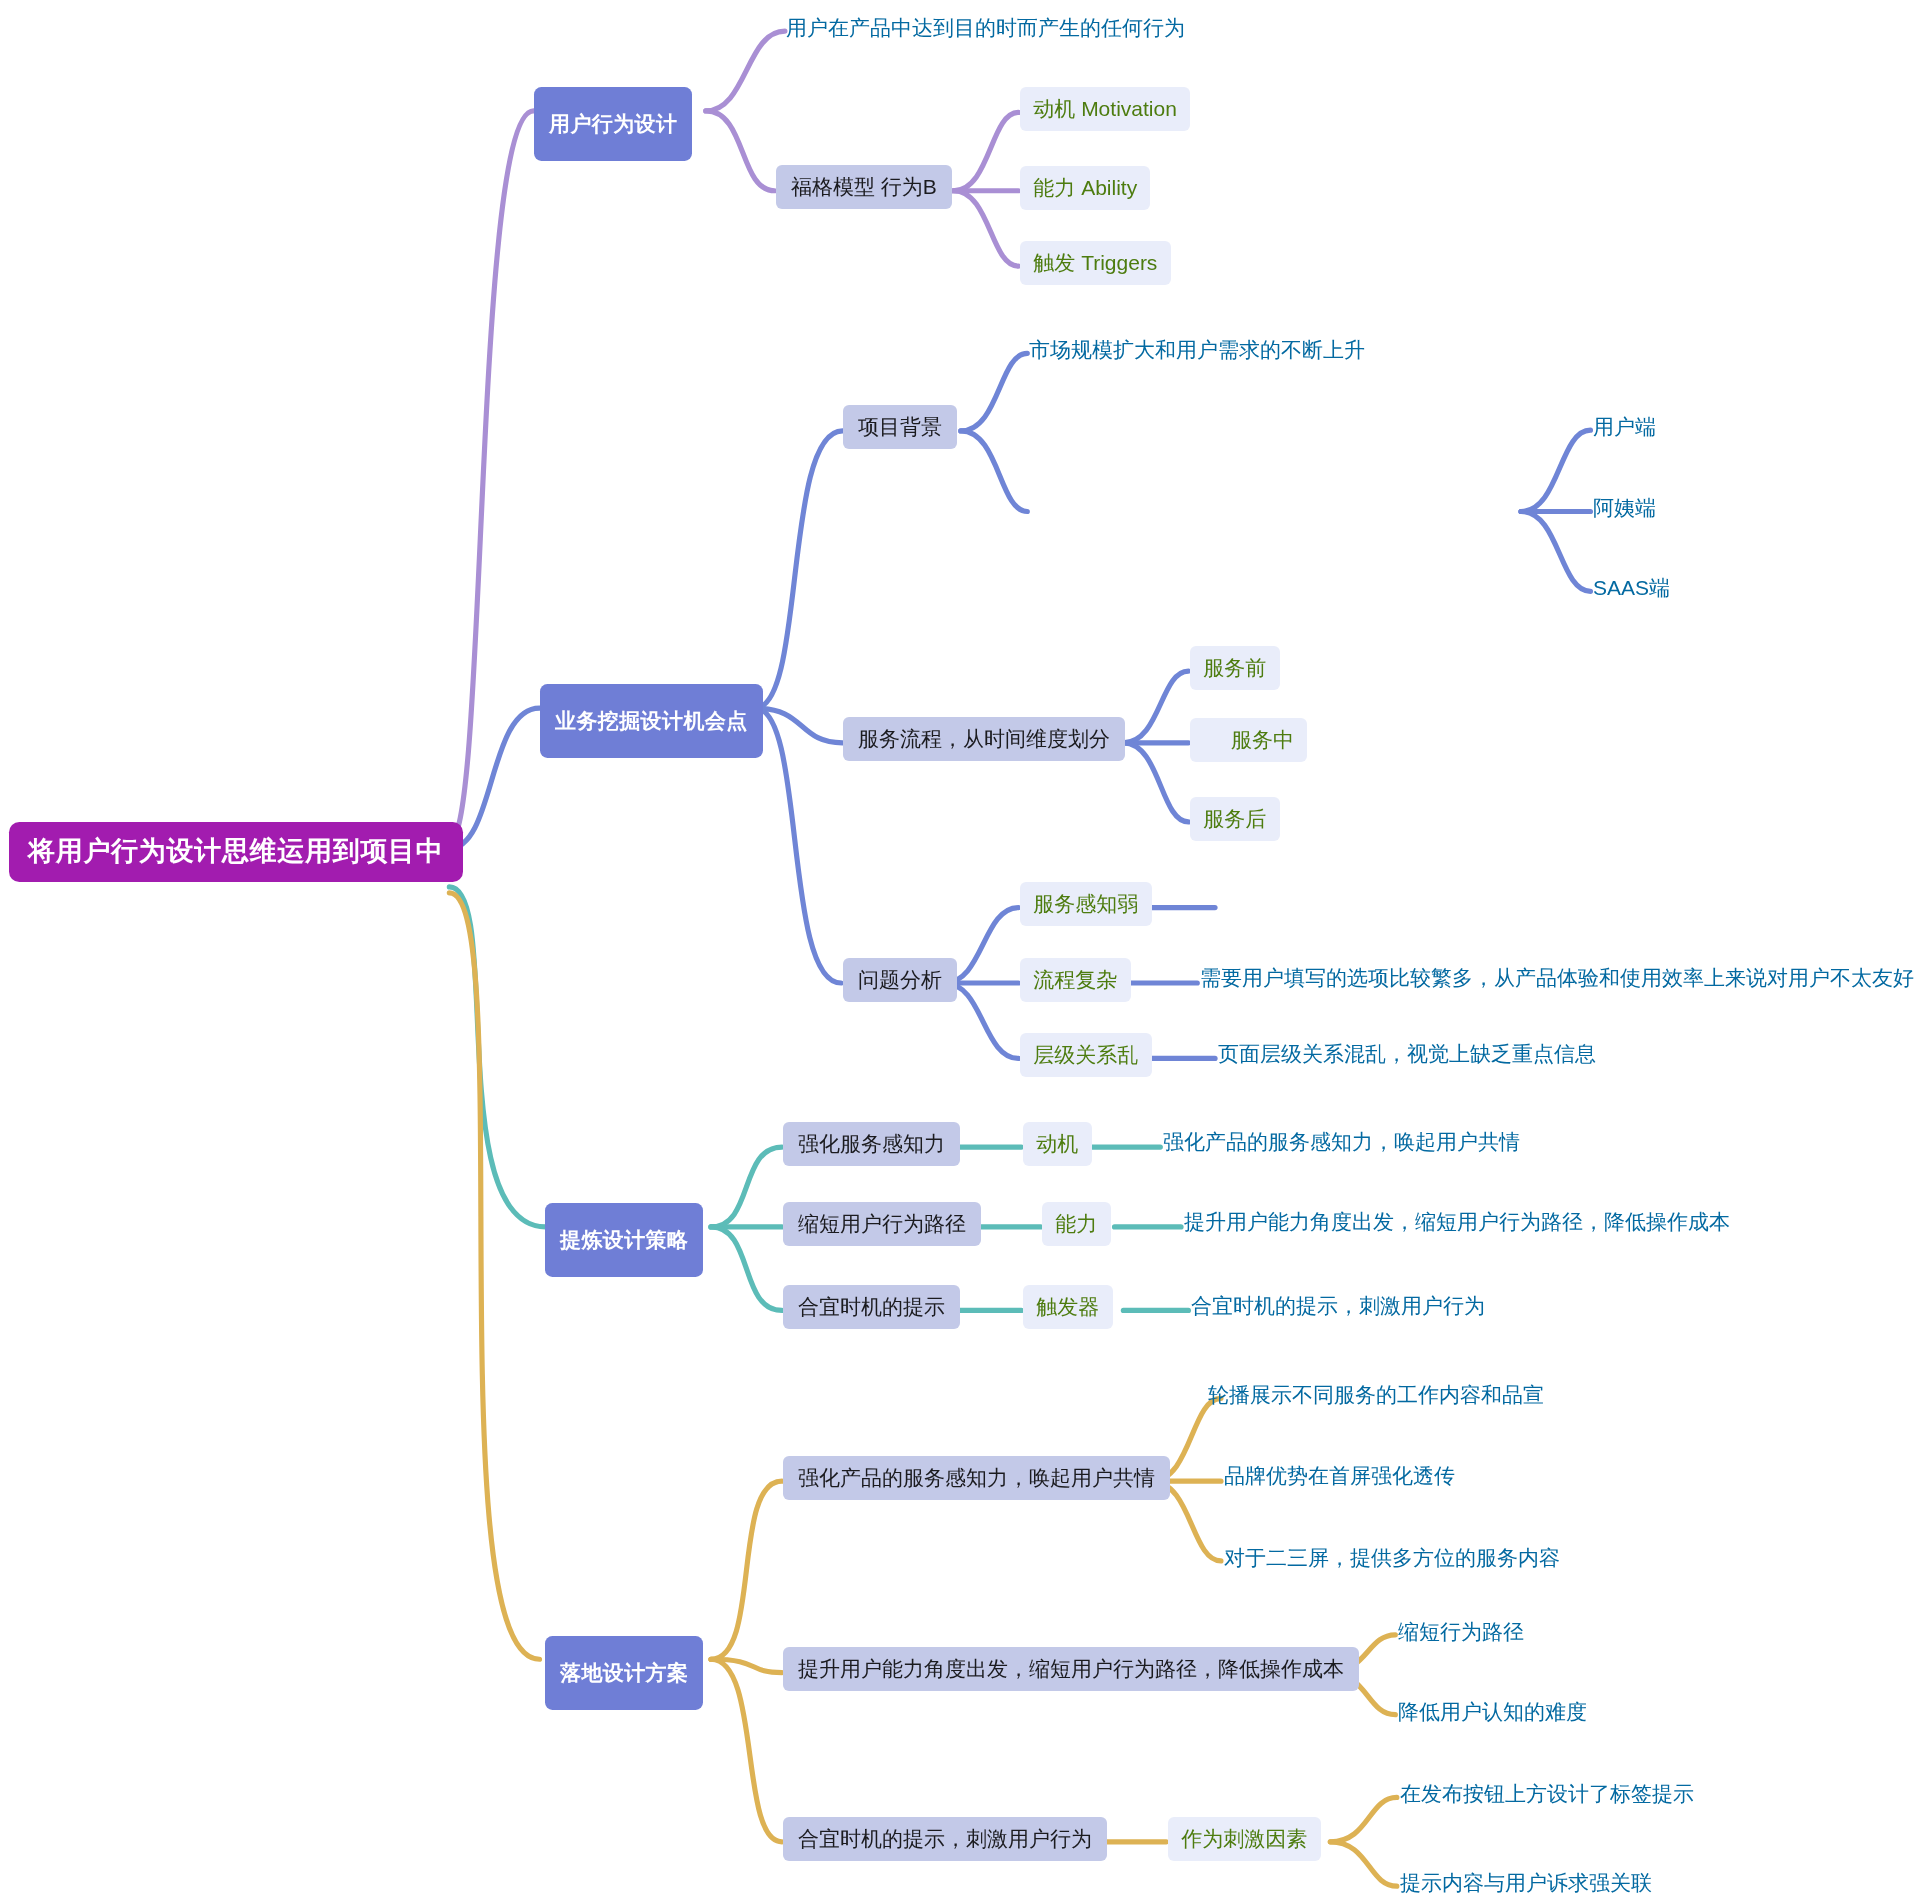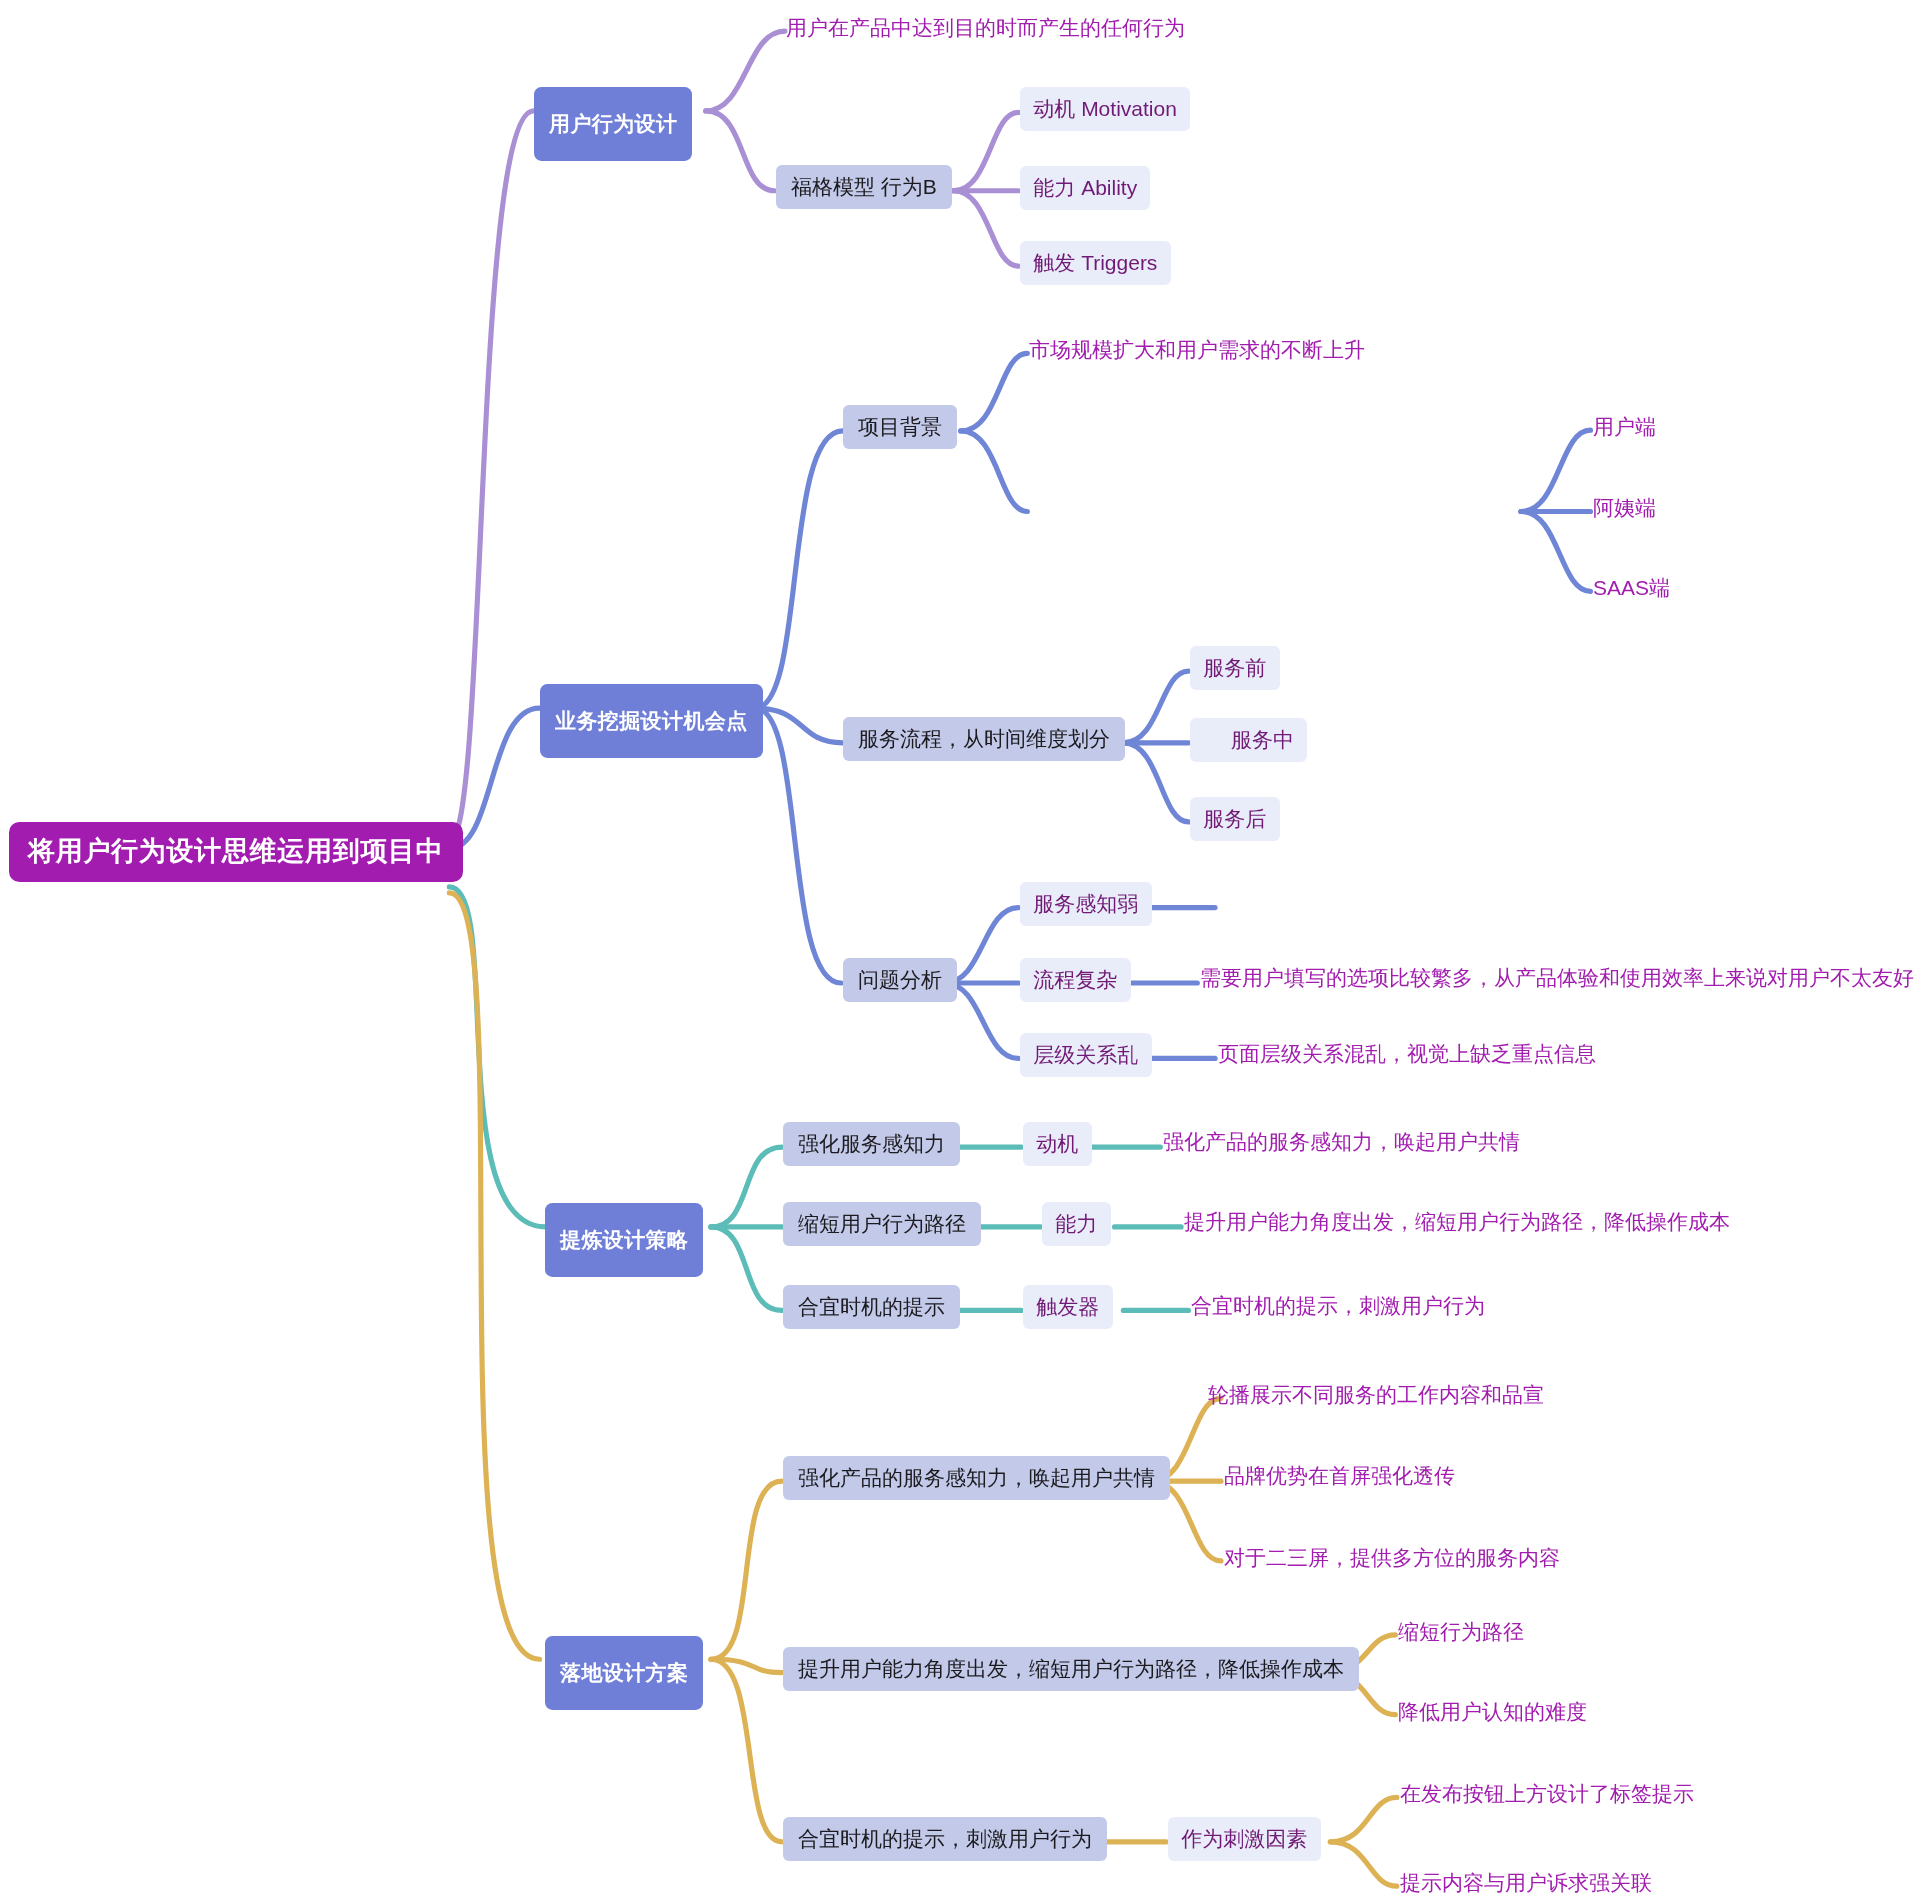--- a/index.html
+++ b/index.html
@@ -58,29 +58,29 @@
   .lvl2 {
     background: #c3c9e8;
     color: #1b1b1f;
     border-radius: 6px;
     padding: 9px 15px;
     font-size: 21px;
   }
   
   .lvl3 {
     background: #e9edfa;
-    color: #701a75;
+    color: #4d7c0f;
     border-radius: 6px;
     padding: 9px 13.3px;
     font-size: 21px;
   }
   
   .leaf {
     background: transparent;
-    color: #a21caf;
+    color: #0369a1;
     font-size: 21px;
     padding: 3px 0;
   }
 </style>
 </head>
 <body>
 
 <div id="canvas">
 
   <svg id="edges" viewBox="0 0 2606 2568" width="1926" height="1898" xmlns="http://www.w3.org/2000/svg">

